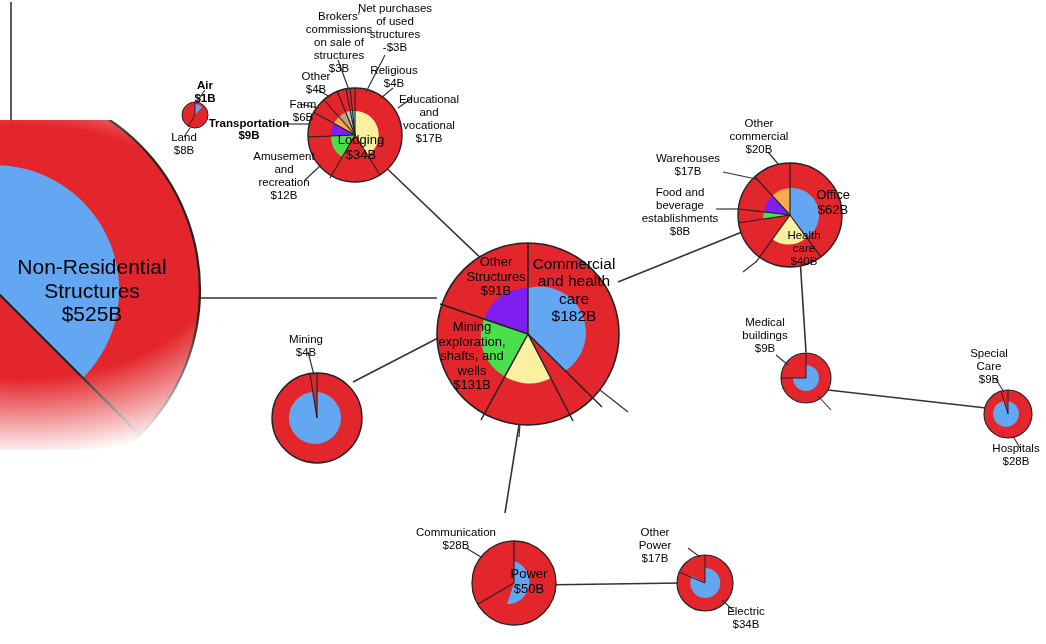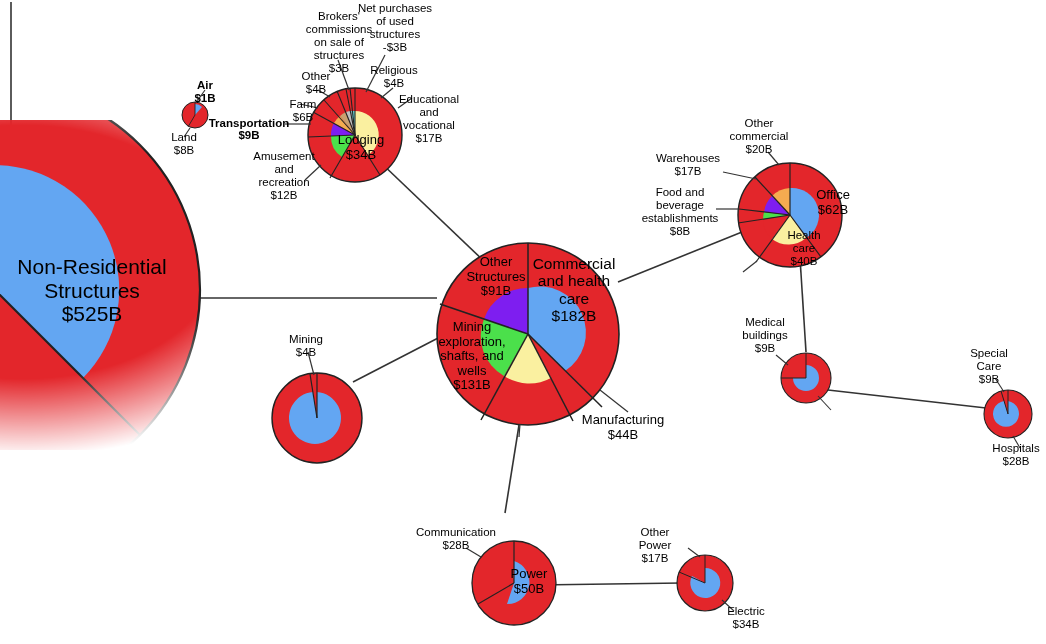--- a/index.html
+++ b/index.html
@@ -262,22 +262,20 @@
 care
 $182B</div>
 <div class="lbl s13" style="left:426px;top:320px;width:92px;">Mining
 exploration,
 shafts, and
 wells
 $131B</div>
 <div class="lbl s13" style="left:455px;top:255px;width:82px;">Other
 Structures
 $91B</div>
-<div class="lbl s13" style="left:572px;top:413px;width:102px;">Manufacturing
-$44B</div>
 
 <div class="lbl s13" style="left:790px;top:188px;width:62px;margin-left:12px;">Office
 $62B</div>
 <div class="lbl s11" style="left:775px;top:229px;width:58px;">Health
 care
 $40B</div>
 <div class="lbl s11" style="left:718px;top:117px;width:82px;">Other
 commercial
 $20B</div>
 <div class="lbl s11" style="left:648px;top:152px;width:80px;">Warehouses

